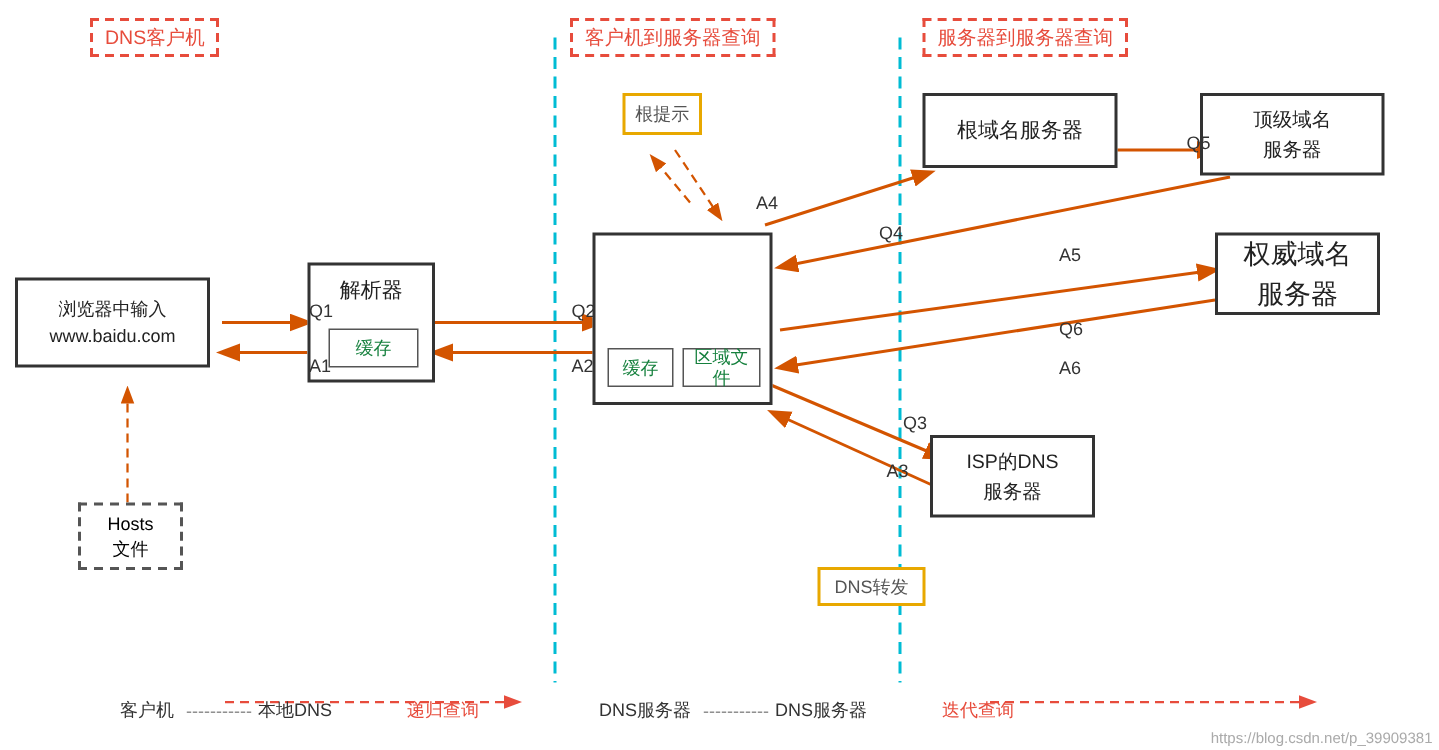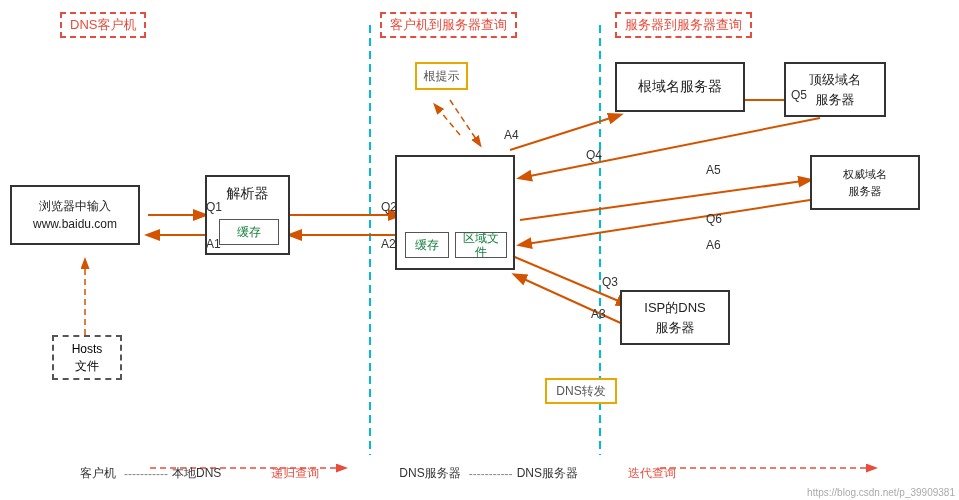--- a/index.html
+++ b/index.html
@@ -166,25 +166,25 @@
   </div>
 
   <div class="highlight-box" style="left:415px; top:62px; width:53px; height:28px; font-size:12px;">
     <span>根提示</span>
   </div>
 
   <div class="box" style="left:615px; top:62px; width:130px; height:50px; font-size:14px;">
     <span>根域名服务器</span>
   </div>
 
-  <div class="box" style="left:784px; top:62px; width:102px; height:55px; font-size:13px; line-height:1.5;">
+  <div class="box" style="left:800px; top:62px; width:123px; height:55px; font-size:13px; line-height:1.5;">
     <span>顶级域名<br>服务器</span>
   </div>
 
-  <div class="box" style="left:810px; top:155px; width:110px; height:55px; font-size:11px; line-height:1.5;">
+  <div class="box" style="left:810px; top:155px; width:110px; height:55px; font-size:18px; line-height:1.5;">
     <span>权威域名<br>服务器</span>
   </div>
 
   <div class="box" style="left:620px; top:290px; width:110px; height:55px; font-size:13px; line-height:1.5;">
     <span>ISP的DNS<br>服务器</span>
   </div>
 
   <div class="highlight-box" style="left:545px; top:378px; width:72px; height:26px; font-size:12px;">
     <span>DNS转发</span>
   </div>

